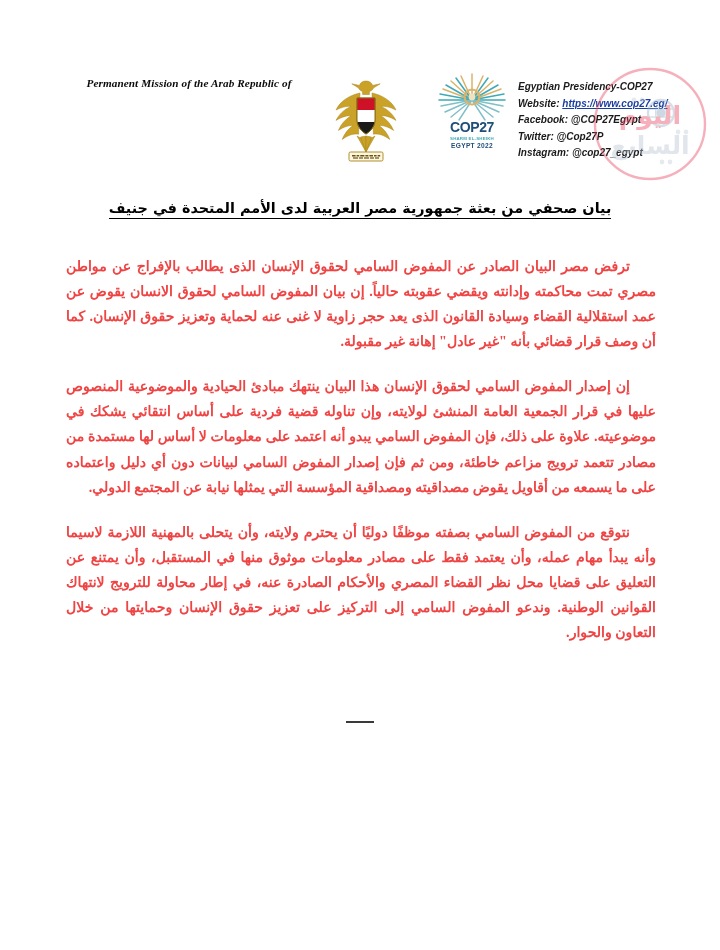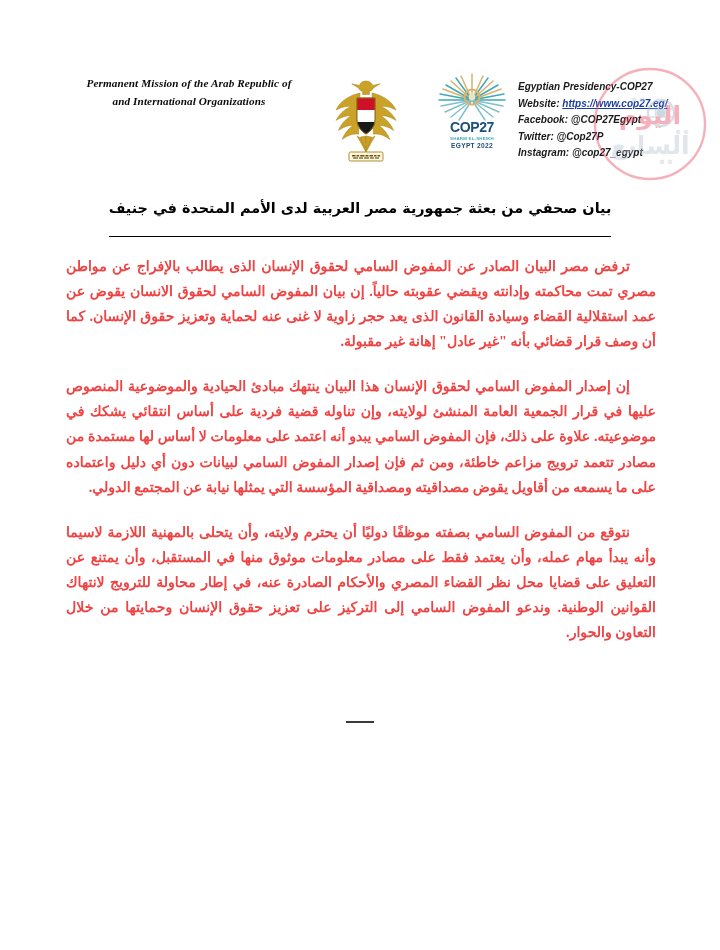--- a/index.html
+++ b/index.html
@@ -101,21 +101,21 @@
     text-align: center;
     direction: rtl;
     font-family: "DejaVu Sans", "Liberation Sans", sans-serif;
     font-weight: bold;
     font-size: 14.4px;
     line-height: 1.5;
     color: #000;
   }
   .doc-title span {
     border-bottom: 1.4px solid #000;
-    padding-bottom: 20px;
+    padding-bottom: 2px;
   }
 
   .body-text {
     position: absolute;
     top: 254px;
     left: 66px;
     width: 590px;
     direction: rtl;
     text-align: justify;
     font-family: Liberation Serif, serif;
@@ -147,21 +147,20 @@
     vertical-align: middle;
   }
 </style>
 </head>
 <body>
 
 <div class="header">
 
   <div class="mission-title">
     <span class="ln">Permanent Mission of the Arab Republic of</span>
-    <span class="ln">and International Organizations</span>
   </div>
 
   <div class="emblem">
     <svg viewBox="0 0 78 92" xmlns="http://www.w3.org/2000/svg">
       <g fill="#c9a227" stroke="#a8841c" stroke-width="0.5">
 
         <path d="M39 7 c-3.4 0-6 1.9-6.6 4.4 l-7.6-1.6 6.8 4.2 c0.6 1.6 2.1 2.9 4 3.5 l0 3 h6.8 l0-3 c1.9-0.6 3.4-1.9 4-3.5 l6.8-4.2 -7.6 1.6 C45 8.9 42.4 7 39 7 z"></path>
 
         <path d="M33 19 C23 21 13 27 9 36 c6-3 11-4 15-3.6 -7 3-12 8-15 14 6-3.6 11-5 15-4.6 -6 3.6-10 8.6-12.6 14.6 5.6-3.6 10.4-5.2 14.4-4.8 -5 3.8-8.6 8.4-10.6 13.8 6-4.4 11.6-6 16.4-5.2 L33 19 z"></path>
 

